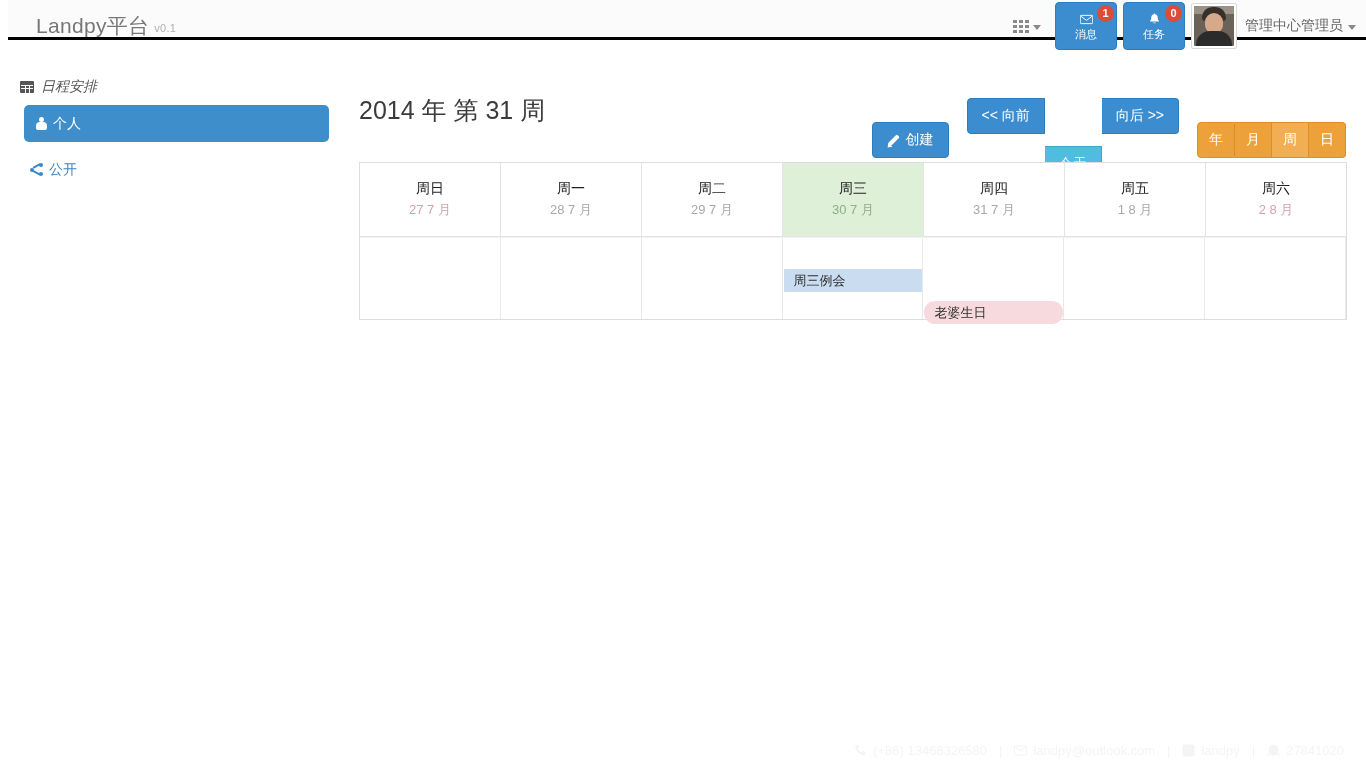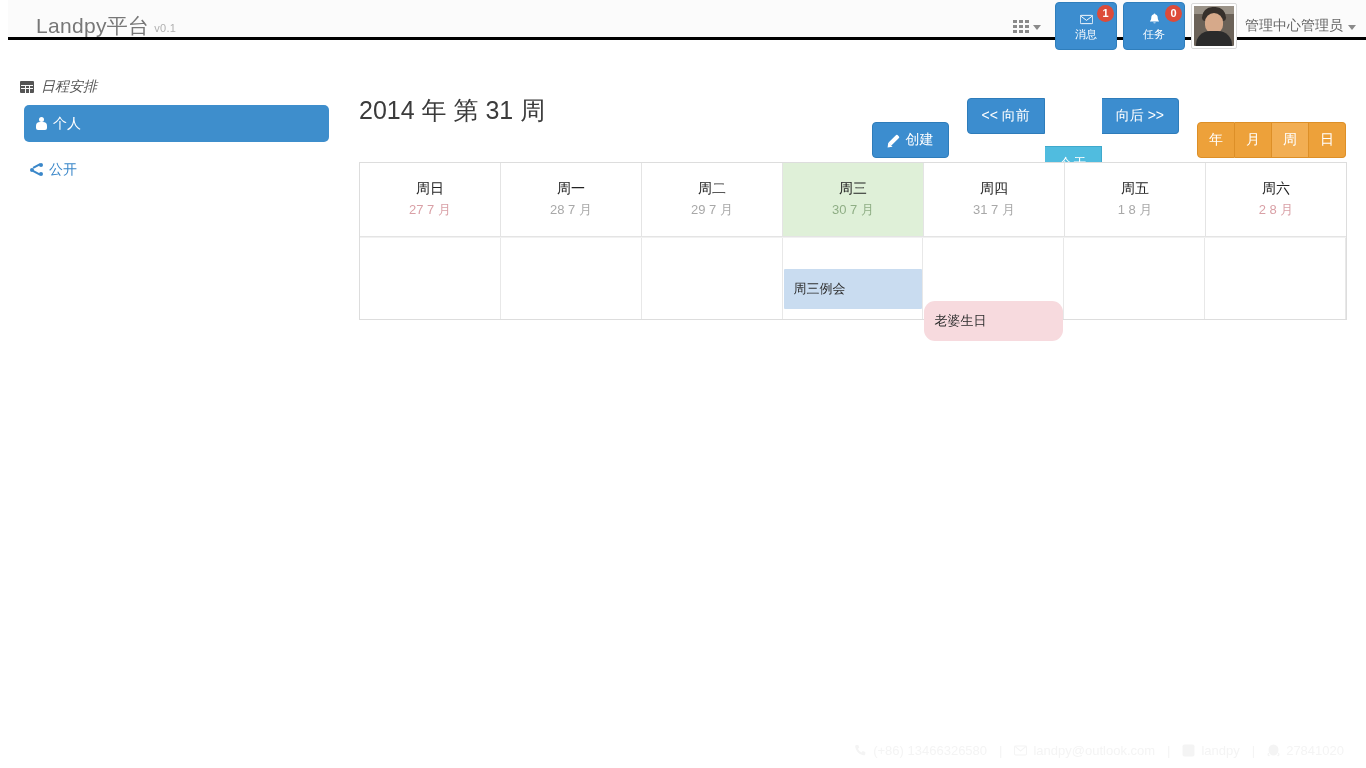--- a/index.html
+++ b/index.html
@@ -218,21 +218,21 @@
 
   .cal-body { position: relative; height: 82px; display: flex; }
   .cal-body .bcell { flex: 1; border-right: 1px solid #e8e8e8; }
   .cal-body .bcell:last-child { border-right: none; }
   .cal-rowline {
     position: absolute; left: 0; right: 0; top: 0; height: 1px;
     background: #f1f1f1;
   }
 
   .event {
-    position: absolute; height: 40px; display: flex; align-items: center;
+    position: absolute; height: 23px; display: flex; align-items: center;
     padding-left: 10px; font-size: 13px; color: #2e2e2e; cursor: pointer;
     border-radius: 1px;
   }
   .ev-blue { background: #c9dcf0; }
   .ev-pink { background: #f7dade; border-radius: 11px; }
 
   
   .footer {
     position: absolute; left: 0; bottom: 0; width: 1366px; height: 36px;
     display: flex; align-items: center; justify-content: flex-end;

